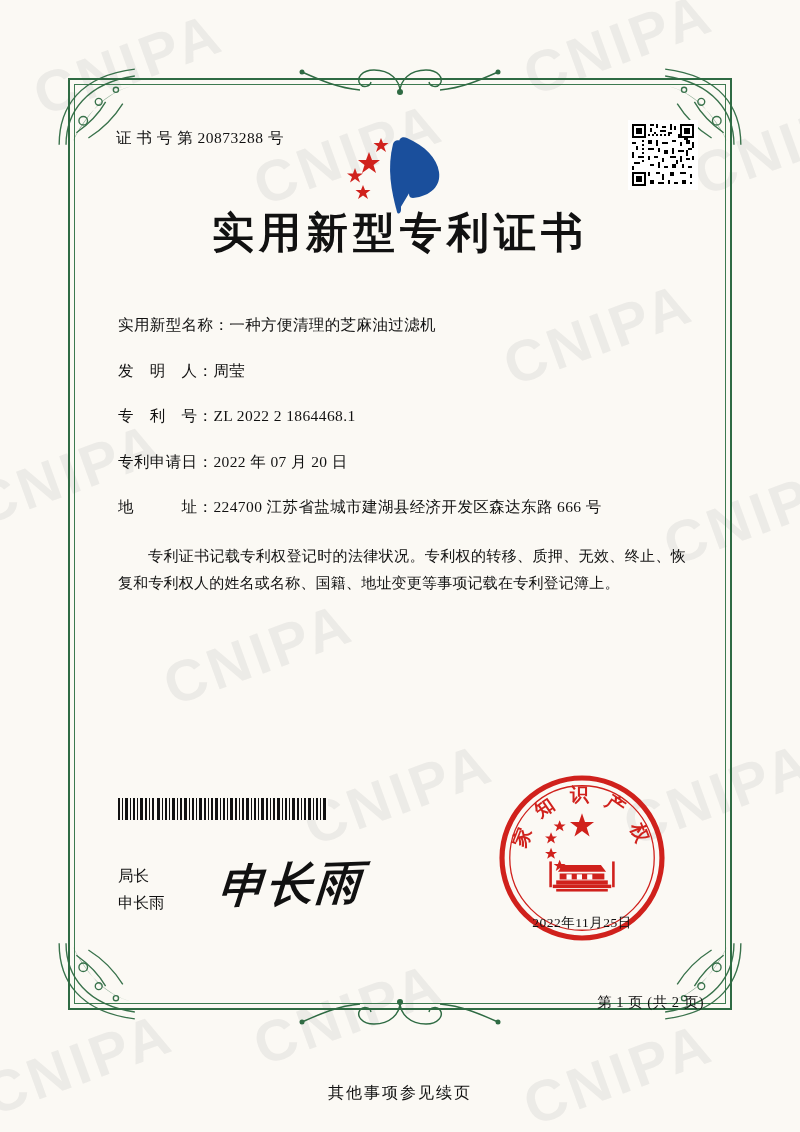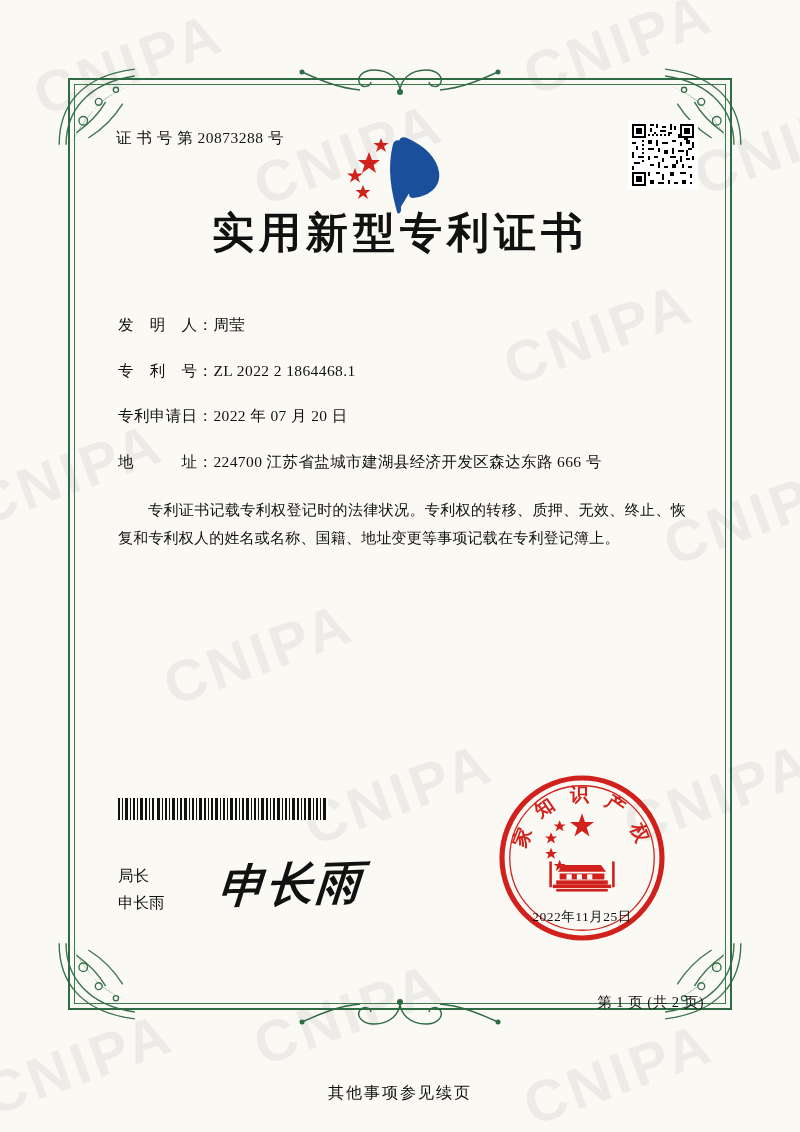--- a/index.html
+++ b/index.html
@@ -218,21 +218,21 @@
     position: absolute;
     right: 36px;
     bottom: 44px;
     width: 172px;
     height: 172px;
   }
   .seal svg { width: 100%; height: 100%; display: block; }
   .seal-date {
     position: absolute;
     right: 46px;
-    bottom: 62px;
+    bottom: 56px;
     width: 152px;
     text-align: center;
     font-size: 13.5px;
     color: #111;
     letter-spacing: 0.5px;
   }
 
   .page-no {
     position: absolute;
     left: 0;
@@ -458,20 +458,24 @@
           <rect x="28" y="14" width="1" height="3"></rect>
             <rect x="31" y="17" width="1" height="2"></rect>
             <rect x="23" y="19" width="1" height="2"></rect>
         </g>
       </svg>
     </div>
 
     <div class="title">实用新型专利证书</div>
 
     <div class="fields">
+      <div class="field">
+        <span class="f-label">实用新型名称：</span>
+        <span class="f-value">一种方便清理的芝麻油过滤机</span>
+      </div>
       <div class="field">
         <span class="f-label">发　明　人：</span>
         <span class="f-value">周莹</span>
       </div>
       <div class="field">
         <span class="f-label">专　利　号：</span>
         <span class="f-value">ZL 2022 2 1864468.1</span>
       </div>
       <div class="field">
         <span class="f-label">专利申请日：</span>

